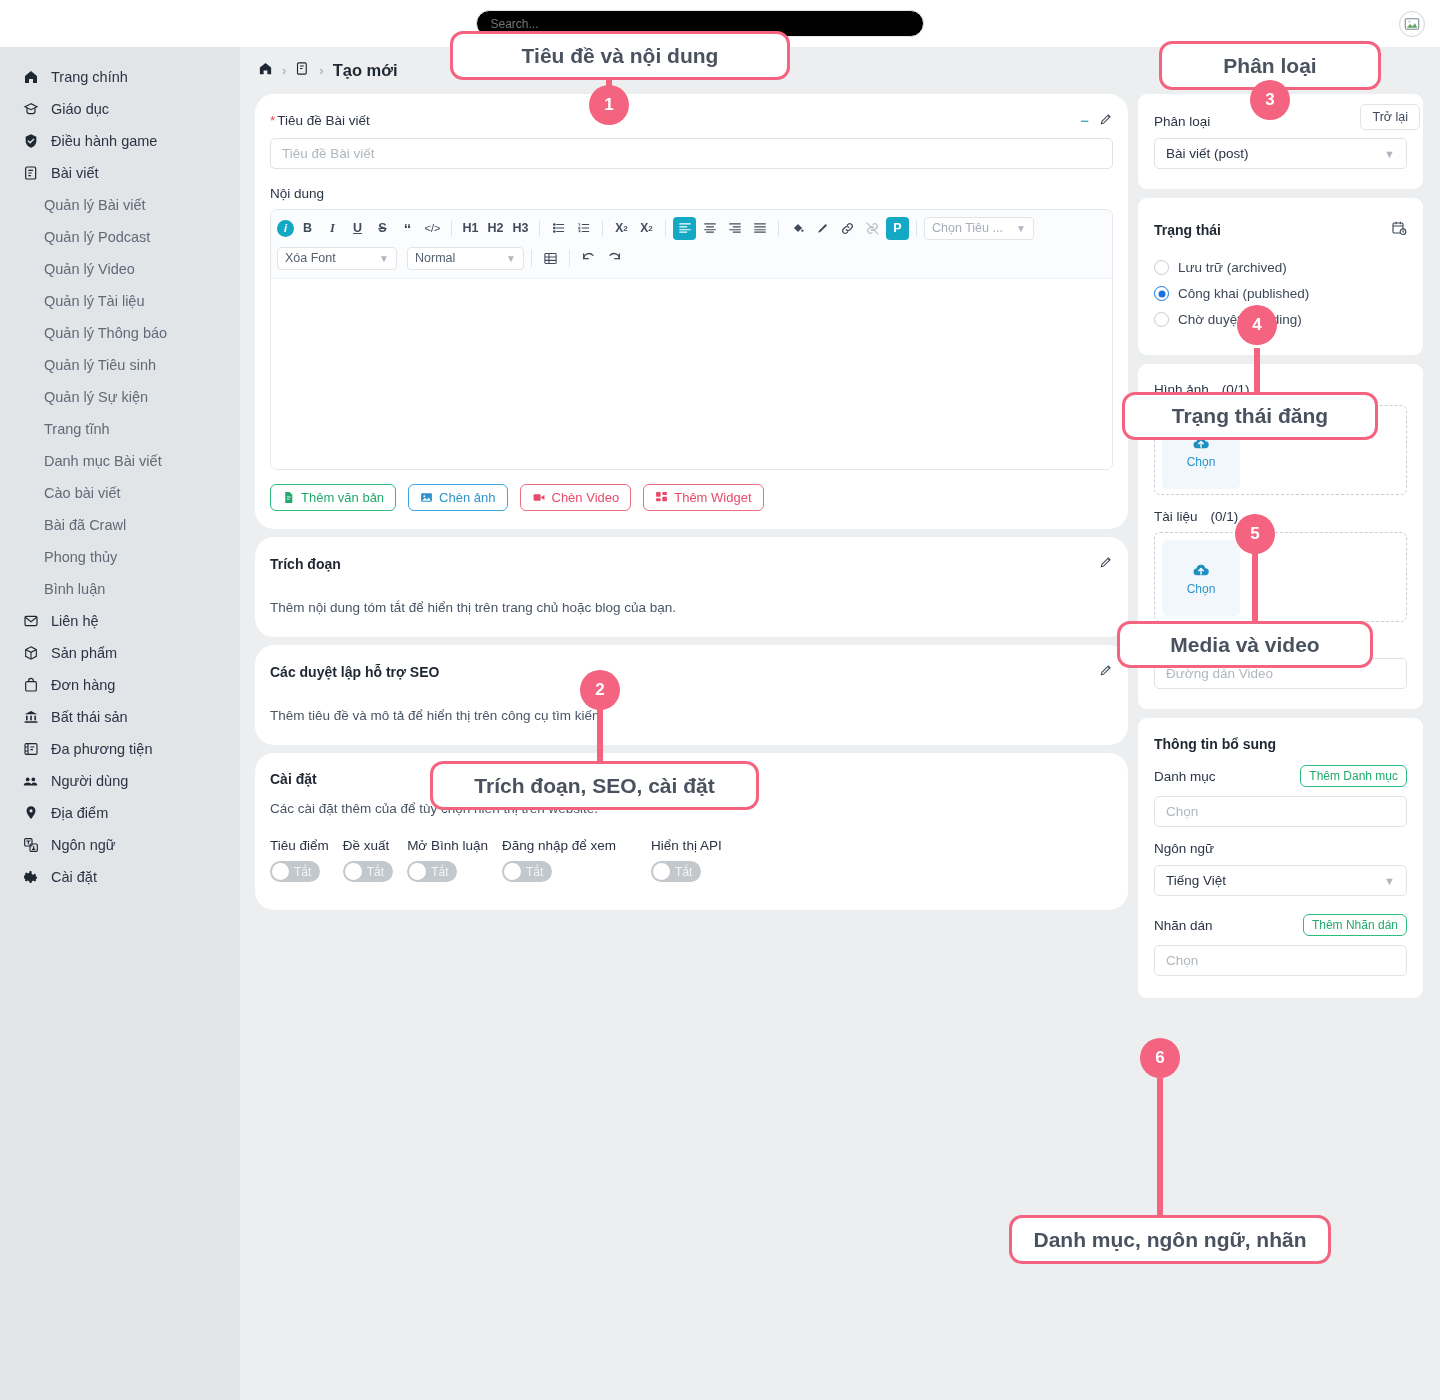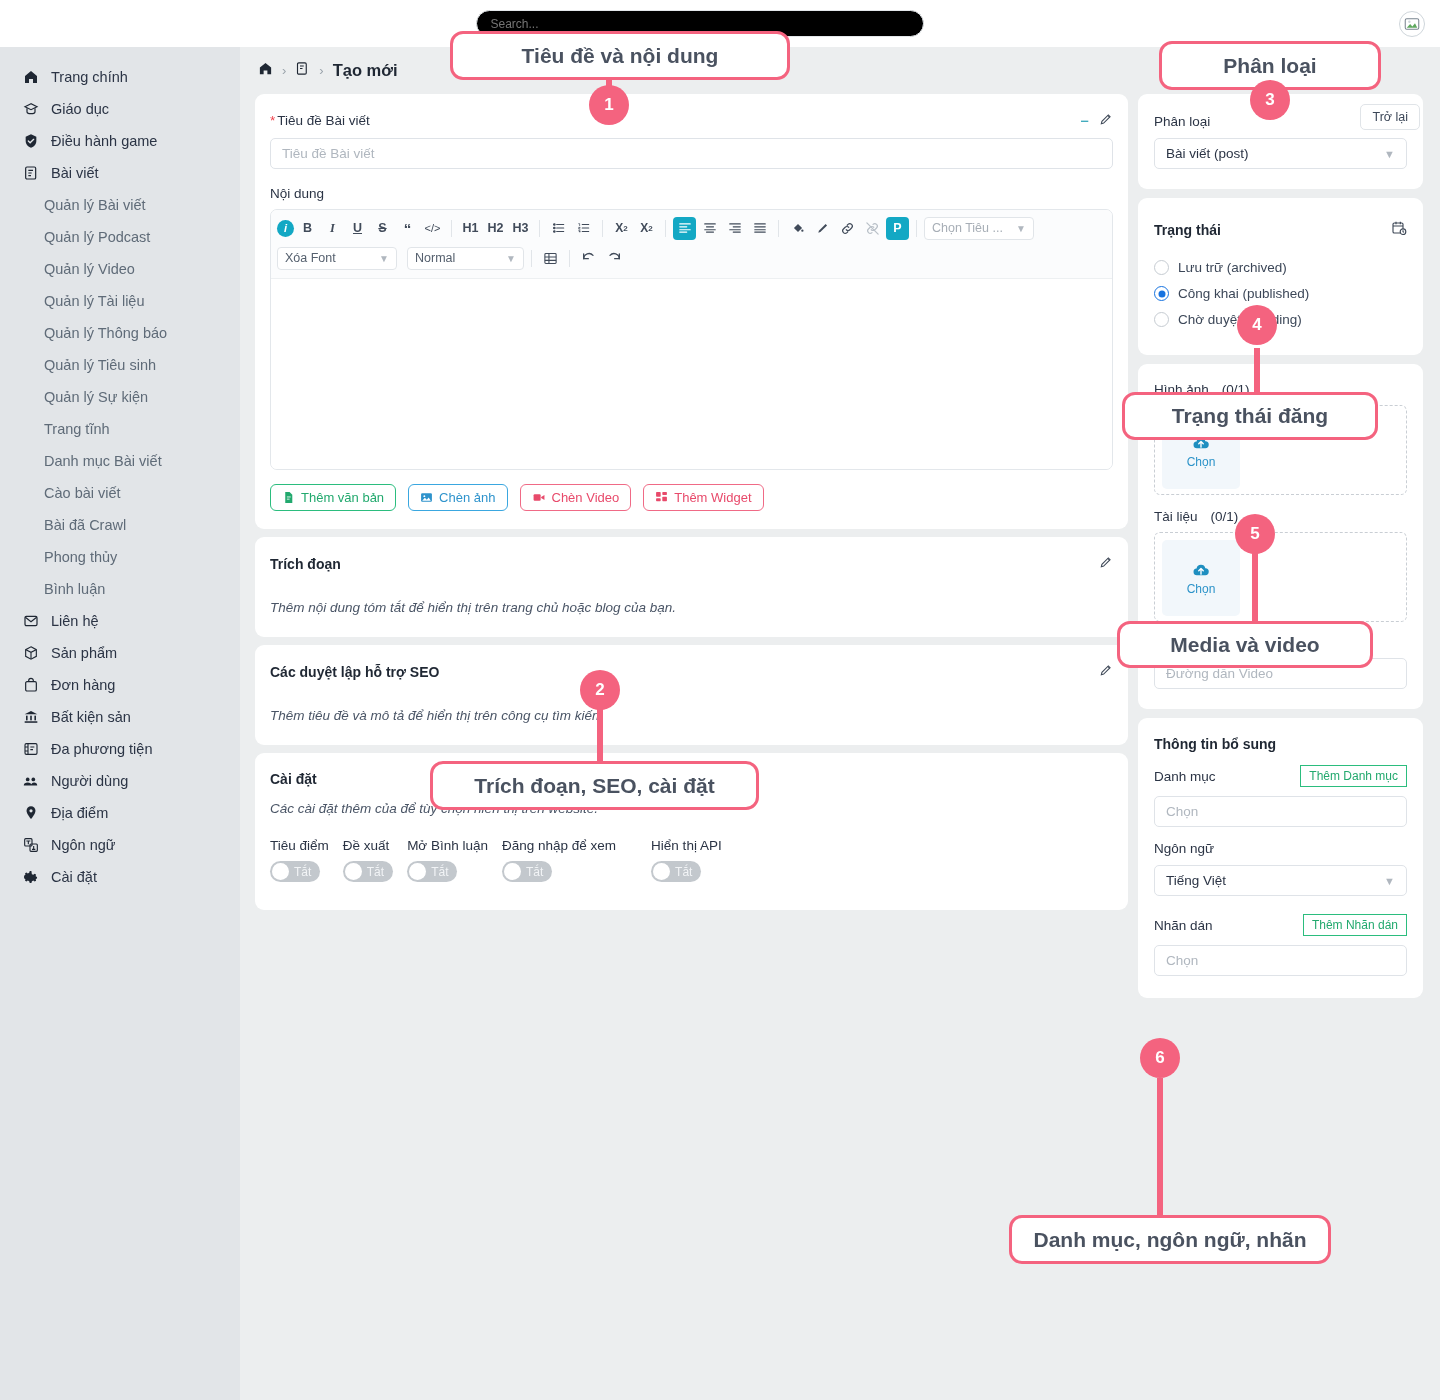--- a/index.html
+++ b/index.html
@@ -88,21 +88,21 @@
     position: absolute; right: 20px; top: 57px;
     background: #fff; border: 1px solid #e0e4e8; border-radius: 5px;
     font-size: 12.5px; color: #3c4758; padding: 5px 11px; z-index: 2;
   }
 
   .content { display: flex; padding: 0 15px 0 15px; gap: 10px; }
   .col-left { width: 873px; }
   .col-right { width: 285px; }
 
   .card {
-    background: #fff; border-radius: 9px; margin-bottom: 8px;
+    background: #fff; border-radius: 19px; margin-bottom: 8px;
     padding: 18px 15px;
   }
 
   .lbl { font-size: 13.5px; color: #2b3445; }
   .req { color: #f0434d; margin-right: 2px; }
   .row-head { display: flex; align-items: center; justify-content: space-between; }
   .head-actions { display: flex; align-items: center; gap: 10px; color: #4a5566; }
   .txt-input {
     width: 100%; height: 31px; margin-top: 9px;
     border: 1px solid #dfe3e8; border-radius: 5px;
@@ -149,21 +149,21 @@
     display: flex; align-items: center; gap: 6px;
     border-radius: 6px; padding: 5px 11px; font-size: 13px;
     background: #fff; border: 1px solid;
   }
   .pill.green { border-color: #2bbd7e; color: #22a96e; }
   .pill.blue  { border-color: #3aa7e0; color: #2e93cc; }
   .pill.pink  { border-color: #f06a86; color: #e84a6b; }
   .pill.pink2 { border-color: #f06a86; color: #e84a6b; }
 
   .card-title { font-size: 14px; font-weight: bold; color: #1f2733; }
-  .card-desc { font-size: 13.5px; color: #4a5566; margin-top: 28px; font-style: italic; }
+  .card-desc { font-size: 13.5px; color: #4a5566; margin-top: 28px; }
   .pen { color: #3e4857; font-size: 14px; }
 
   .toggles { display: flex; gap: 14px; margin-top: 22px; }
   .tg-col { }
   .tg-label { font-size: 13.5px; color: #2b3445; text-align: left; }
   .tg {
     margin-top: 8px; height: 21px; border-radius: 11px; background: #c3c8cd;
     display: inline-flex; align-items: center; padding: 0 9px 0 2px; gap: 5px;
   }
   .tg .knob { width: 17px; height: 17px; border-radius: 50%; background: #fff; }
@@ -197,21 +197,21 @@
     padding: 7px; display:flex; align-items:flex-start;
   }
   .chooser {
     width: 78px; height: 76px; background: #f2f7fb; border-radius: 5px;
     display: flex; flex-direction: column; align-items: center;
     justify-content: center; gap: 3px;
   }
   .chooser .c-txt { font-size: 12px; color: #2c93c9; }
   .mini-btn {
     border: 1px solid #2bbd7e; color: #22a96e; background: #fff;
-    font-size: 12px; border-radius: 0; padding: 3px 8px;
+    font-size: 12px; border-radius: 6px; padding: 3px 8px;
   }
   .rc-sub { font-size: 13.5px; color: #2b3445; margin-top: 14px; }
 
   
   .ann {
     position: absolute; background: #fff; border: 3px solid #f4637f;
     border-radius: 13px; display: flex; align-items: center;
     justify-content: center; color: #4a5260; font-weight: bold;
     z-index: 40; white-space: nowrap;
   }
@@ -352,21 +352,21 @@
   <div class="nav-item">
     <span class="ico">
       <svg width="16" height="16" viewBox="0 0 24 24" fill="#1f2733">
           <path d="M12 3L2.5 8h19z"></path>
           <rect x="4.5" y="10" width="2.4" height="7"></rect>
           <rect x="10.8" y="10" width="2.4" height="7"></rect>
           <rect x="17.1" y="10" width="2.4" height="7"></rect>
           <rect x="2.5" y="18.4" width="19" height="2.3"></rect>
         </svg>
     </span>
-    <span>Bất kiện sản</span>
+    <span>Bất thái sản</span>
   </div>
 
   <div class="nav-item">
     <span class="ico">
       <svg width="16" height="16" viewBox="0 0 24 24" fill="none" stroke="#1f2733" stroke-width="1.7">
           <rect x="3" y="4" width="18" height="16" rx="2"></rect>
           <path d="M7.5 4v16M3 9h4.5M3 15h4.5"></path>
           <path d="M11 9h6M11 13h4"></path>
         </svg>
     </span>

